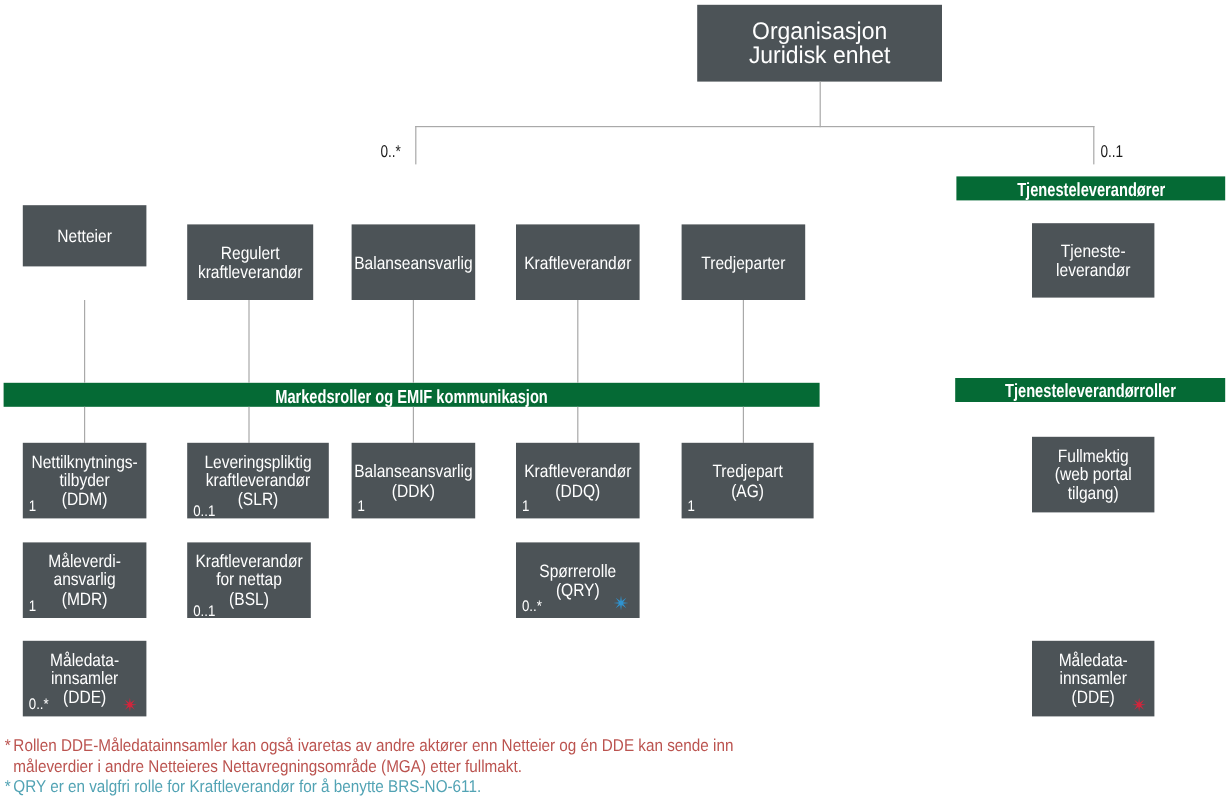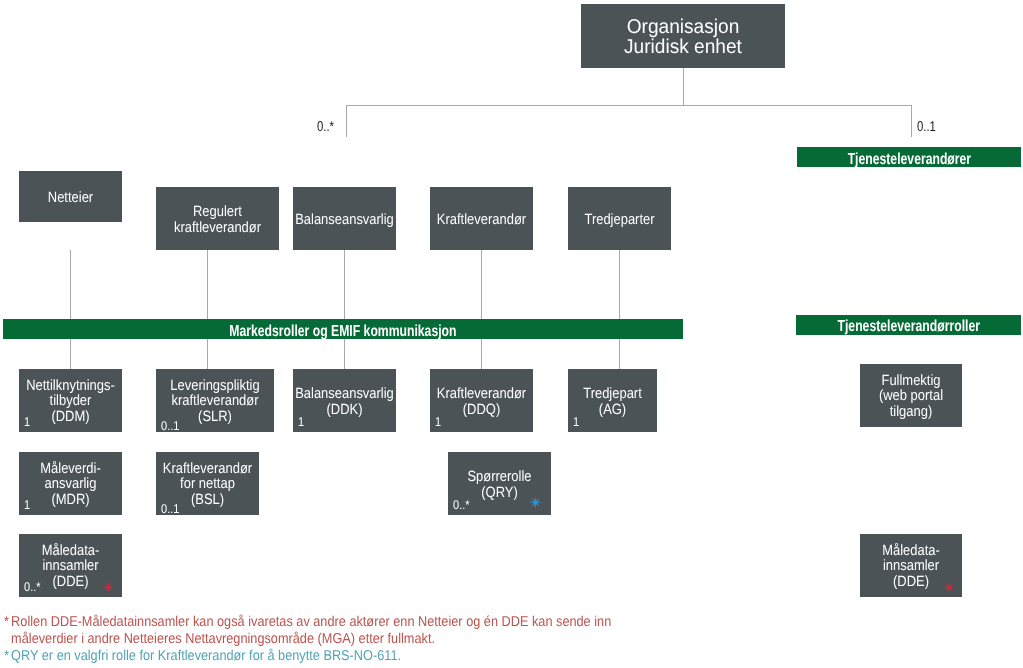--- a/index.html
+++ b/index.html
@@ -62,21 +62,21 @@
   <div class="band" style="left: 796.3px; top: 314.5px; width: 224.5px; height: 20.8px;">
       <span>Tjenesteleverandørroller</span>
     </div>
   <div class="node" style="left: 18.5px; top: 171px; width: 103px; height: 51px;">
   <div class="node-text" style="font-size: 14.9px; line-height: 16.2px; --dy: 1px;">
         <span>Netteier</span>
       </div>
     </div>
   <div class="vline" style="left: 69.5px; top: 250px; height: 69px;"></div>
   <div class="vline" style="left: 69.5px; top: 339px; height: 30px;"></div>
-  <div class="node" style="left: 155.5px; top: 187px; width: 123px; height: 63px;">
+  <div class="node" style="left: 155.5px; top: 187px; width: 105px; height: 63px;">
   <div class="node-text" style="font-size: 14.9px; line-height: 16.2px; --dy: 1px;">
         <span>Regulert</span>
         <span>kraftleverandør</span>
       </div>
     </div>
   <div class="vline" style="left: 206.5px; top: 250px; height: 69px;"></div>
   <div class="vline" style="left: 206.5px; top: 339px; height: 30px;"></div>
   <div class="node" style="left: 293px; top: 187px; width: 103px; height: 63px;">
   <div class="node-text" style="font-size: 14.9px; line-height: 16.2px; --dy: 1px;">
         <span>Balanseansvarlig</span>
@@ -91,20 +91,26 @@
     </div>
   <div class="vline" style="left: 481px; top: 250px; height: 69px;"></div>
   <div class="vline" style="left: 481px; top: 339px; height: 30px;"></div>
   <div class="node" style="left: 567.5px; top: 187px; width: 103px; height: 63px;">
   <div class="node-text" style="font-size: 14.9px; line-height: 16.2px; --dy: 1px;">
         <span>Tredjeparter</span>
       </div>
     </div>
   <div class="vline" style="left: 618.5px; top: 250px; height: 69px;"></div>
   <div class="vline" style="left: 618.5px; top: 339px; height: 30px;"></div>
+  <div class="node" style="left: 860px; top: 186px; width: 102px; height: 62px;">
+  <div class="node-text" style="font-size: 14.9px; line-height: 16.2px; --dy: 1px;">
+        <span>Tjeneste-</span>
+        <span>leverandør</span>
+      </div>
+    </div>
   <div class="node" style="left: 18.5px; top: 369px; width: 103px; height: 63px;">
   <div class="node-text" style="font-size: 14.9px; line-height: 15.6px; --dy: 1.2px;">
         <span>Nettilknytnings-</span>
         <span>tilbyder</span>
         <span>(DDM)</span>
       </div>
       <div class="mult" style="bottom: 5.3px;">1</div>
     </div>
   <div class="node" style="left: 18.5px; top: 452px; width: 103px; height: 63px;">
   <div class="node-text" style="font-size: 14.9px; line-height: 15.6px; --dy: 1.2px;">
@@ -148,31 +154,31 @@
       </div>
       <div class="mult" style="bottom: 5.3px;">1</div>
     </div>
   <div class="node" style="left: 430px; top: 369px; width: 103px; height: 63px;">
   <div class="node-text" style="font-size: 14.9px; line-height: 16.2px; --dy: 1px;">
         <span>Kraftleverandør</span>
         <span>(DDQ)</span>
       </div>
       <div class="mult" style="bottom: 5.3px;">1</div>
     </div>
-  <div class="node" style="left: 430px; top: 452px; width: 103px; height: 63px; margin-left: 18px;">
+  <div class="node" style="left: 430px; top: 452px; width: 103px; height: 63px;">
   <div class="node-text" style="font-size: 14.9px; line-height: 16.2px; --dy: 1px;">
         <span>Spørrerolle</span>
         <span>(QRY)</span>
       </div>
       <div class="mult" style="bottom: 5.3px;">0..*</div>
       <div class="star" style="right: 8.8px; bottom: 6.5px;"><svg width="13" height="13" viewBox="0 0 13 13">
           <polygon fill="#2f93cf" points="6.50,0.20 7.19,4.84 10.95,2.05 8.16,5.81 12.80,6.50 8.16,7.19 10.95,10.95 7.19,8.16 6.50,12.80 5.81,8.16 2.05,10.95 4.84,7.19 0.20,6.50 4.84,5.81 2.05,2.05 5.81,4.84"></polygon>
         </svg></div>
     </div>
-  <div class="node" style="left: 567.5px; top: 369px; width: 89px; height: 63px;">
+  <div class="node" style="left: 567.5px; top: 369px; width: 110px; height: 63px;">
   <div class="node-text" style="font-size: 14.9px; line-height: 16.2px; --dy: 1px;">
         <span>Tredjepart</span>
         <span>(AG)</span>
       </div>
       <div class="mult" style="bottom: 5.3px;">1</div>
     </div>
   <div class="node" style="left: 860px; top: 364px; width: 102px; height: 63px; padding-left: 20px;">
   <div class="node-text" style="font-size: 14.9px; line-height: 15.6px; --dy: 1.2px;">
         <span>Fullmektig</span>
         <span>(web portal</span>

